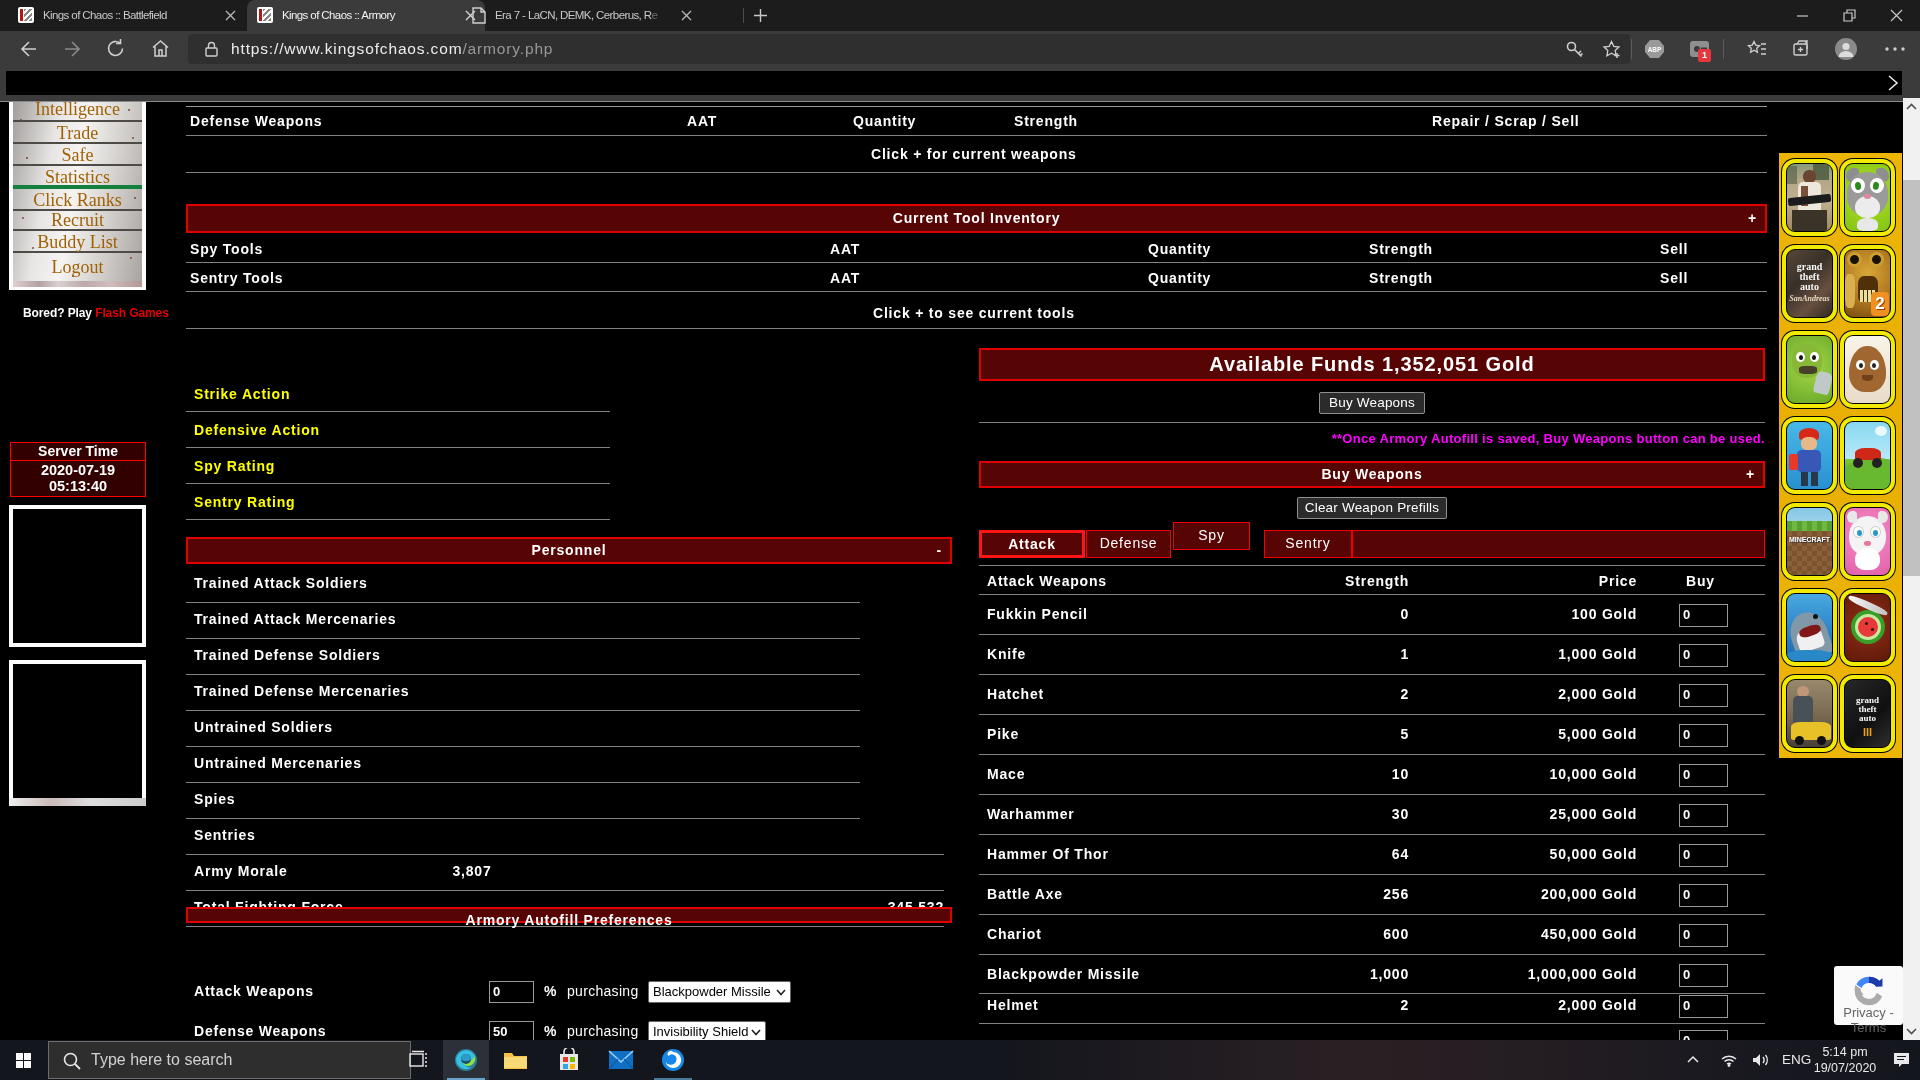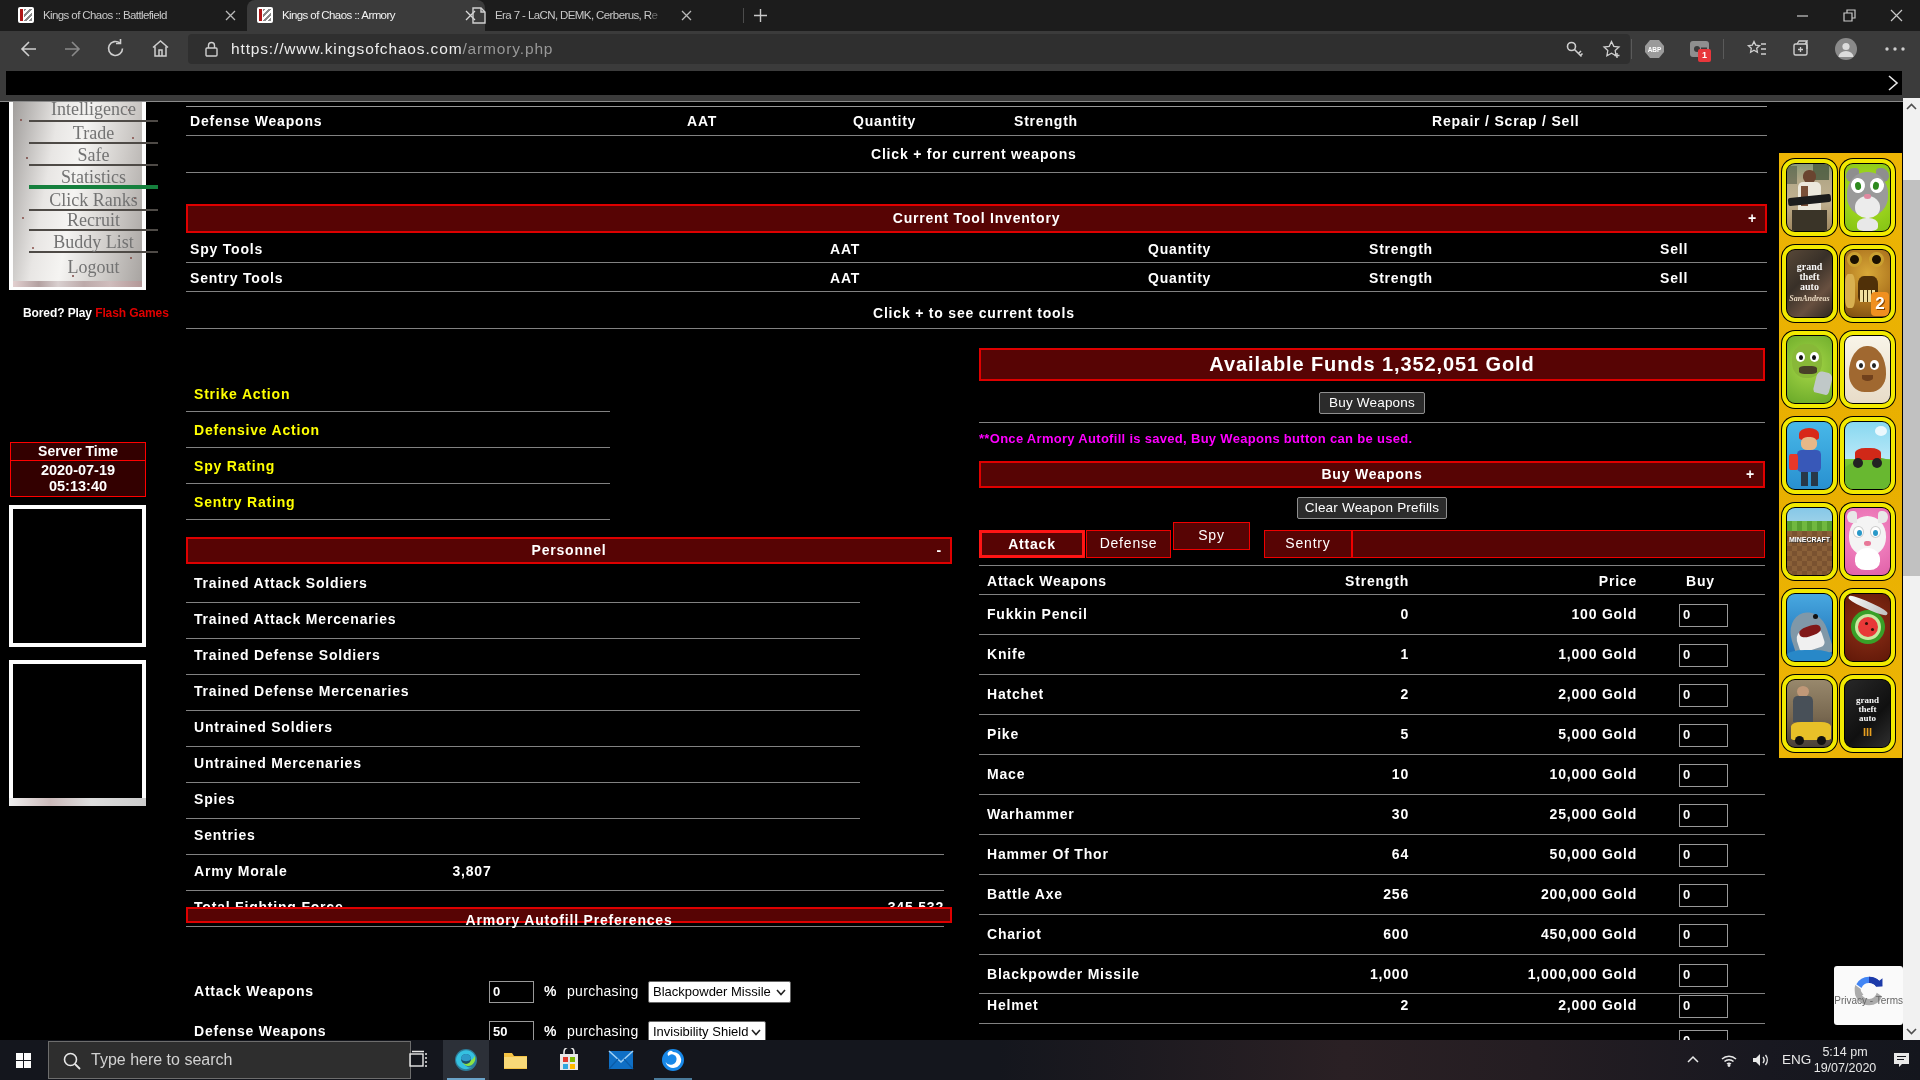--- a/index.html
+++ b/index.html
@@ -161,21 +161,21 @@
  radial-gradient(circle 2px at 8px 22px,#7a3a34 60%,transparent 61%),
  radial-gradient(circle 1.5px at 14px 60px,#6a2f2a 60%,transparent 61%),
  radial-gradient(circle 2.5px at 120px 40px,#7a3a34 60%,transparent 61%),
  radial-gradient(circle 1.5px at 116px 12px,#6a2f2a 60%,transparent 61%),
  radial-gradient(circle 2px at 10px 120px,#7a3a34 60%,transparent 61%),
  radial-gradient(circle 1.5px at 122px 100px,#6a2f2a 60%,transparent 61%),
  radial-gradient(circle 2px at 20px 150px,#7a3a34 60%,transparent 61%),
  radial-gradient(circle 2.5px at 118px 160px,#7a3a34 60%,transparent 61%),
  radial-gradient(circle 1.5px at 60px 178px,#6a2f2a 60%,transparent 61%),
  radial-gradient(circle 1px at 90px 8px,#6a2f2a 60%,transparent 61%);opacity:.65"></div>
- <div id="menu" class="abs" style="left:20px;top:0;width:129px;height:183px;font-family:'Liberation Serif',serif;font-size:18px;color:#737373;text-align:center">
+ <div id="menu" class="abs" style="left:4px;top:0;width:129px;height:183px;font-family:'Liberation Serif',serif;font-size:18px;color:#a16207;text-align:center">
   <div style="height:24px;line-height:22px;border-bottom:2px solid #4e4a46">Intelligence</div>
   <div style="height:22px;line-height:22px;border-bottom:2px solid #4e4a46">Trade</div>
   <div style="height:22px;line-height:22px;border-bottom:2px solid #4e4a46">Safe</div>
   <div style="height:23px;line-height:23px;border-bottom:4px solid #15803d">Statistics</div>
   <div style="height:22px;line-height:22px;border-bottom:2px solid #4e4a46">Click Ranks</div>
   <div style="height:20px;line-height:19px;border-bottom:2px solid #4e4a46">Recruit</div>
   <div style="height:22px;line-height:22px;border-bottom:2px solid #4e4a46">Buddy List</div>
   <div style="height:26px;line-height:28px">Logout</div>
  </div>
  <div class="abs" style="left:4px;top:183px;width:129px;height:6px;background:linear-gradient(90deg,#caa 0,#755 20%,#baa 35%,#866 55%,#a88 75%,#744 100%);opacity:.55"></div>
@@ -263,21 +263,21 @@
 <div class="inp" style="left:489px;top:923px;width:45px;height:22px">50</div>
 <div class="t" style="left:544px;top:925px">%</div>
 <div class="t" style="left:567px;top:925px;font-weight:normal;letter-spacing:0.3px">purchasing</div>
 <div class="sel" style="left:648px;top:923px;width:118px;height:22px">Invisibility Shield <svg style="float:right;margin:7px 4px 0 0" width="10" height="7">
           <path d="M1 1 L5 5.5 L9 1" fill="none" stroke="#222" stroke-width="1.6"></path>
         </svg></div>
 
 <div class="bar" style="left:979px;top:250px;width:786px;height:33px;line-height:29px;font-size:20px;letter-spacing:0.9px">Available Funds 1,352,051 Gold</div>
 <div class="btn" style="left:1319px;top:294px;width:106px;height:22px;line-height:20px">Buy Weapons</div>
 <div class="ln" style="left:979px;top:324px;width:786px"></div>
-<div class="abs" style="left:979px;top:333px;width:786px;text-align:left;color:#ff00ff;font-weight:bold;font-size:13px;letter-spacing:0.3px">**Once Armory Autofill is saved, Buy Weapons button can be used.</div>
+<div class="abs" style="left:979px;top:333px;width:786px;text-align:right;color:#ff00ff;font-weight:bold;font-size:13px;letter-spacing:0.3px">**Once Armory Autofill is saved, Buy Weapons button can be used.</div>
 <div class="bar" style="left:979px;top:363px;width:786px;height:27px;line-height:23px">Buy Weapons<span class="plus">+</span></div>
 <div class="btn" style="left:1297px;top:399px;width:150px;height:22px;line-height:20px">Clear Weapon Prefills</div>
 
 <div class="bar" style="left:979px;top:432px;width:106px;height:28px;line-height:22px;border-width:3px;border-color:#ff1515">Attack</div>
 <div class="bar" style="left:1086px;top:432px;width:85px;height:28px;line-height:24px;border-width:1px;border-color:#f00000;font-weight:normal">Defense</div>
 <div class="bar" style="left:1173px;top:424px;width:77px;height:28px;line-height:24px;border-width:1px;border-color:#f00000;font-weight:normal">Spy</div>
 <div class="bar" style="left:1264px;top:432px;width:88px;height:28px;line-height:24px;border-width:1px;border-color:#f00000;font-weight:normal">Sentry</div>
 <div class="abs" style="left:1352px;top:432px;width:413px;height:28px;border:1px solid #f00000;background:#570404"></div>
 <div class="ln" style="left:979px;top:467px;width:786px"></div>
 
@@ -487,21 +487,21 @@
       </div>
 <div class="abs" style="left:1834px;top:868px;width:69px;height:59px;background:#fafafa;border-radius:3px;box-shadow:0 0 4px rgba(0,0,0,.6)">
 <svg class="abs" style="left:16px;top:6px" width="38" height="38" viewBox="0 0 48 48">
 <path d="M24 6 a18 18 0 0 1 17 12 l-8 0 a10.5 10.5 0 0 0 -9 -4.5 z" fill="#1c3aa9"></path>
 <path d="M24 6 a18 18 0 0 0 -16 9.6 l6.5 4.6 a10.5 10.5 0 0 1 9.5 -6.2 z" fill="#4285f4"></path>
 <path d="M41 18 v-10 l-4 3.2 a18 18 0 0 0 -13 -5.2 v8 a10.5 10.5 0 0 1 9 4.5 z" fill="#1c3aa9"></path>
 <path d="M6 24 a18 18 0 0 0 18 18 v-8 a10.5 10.5 0 0 1 -10.4 -12.6 l-7 -5 a18 18 0 0 0 -.6 7.6 z" fill="#ababab"></path>
 <path d="M24 42 a18 18 0 0 0 16.6 -11 l-6.8 -4.8 a10.5 10.5 0 0 1 -9.8 7.8 z" fill="#ababab"></path>
 <path d="M7 30 l10 -1 -5.5 -8.5 z" fill="#ababab"></path>
 </svg>
-<div class="abs" style="left:0;top:29px;width:69px;text-align:right;color:#666;font-size:10px">Privacy - Terms</div>
+<div class="abs" style="left:0;top:39px;width:69px;text-align:center;color:#666;font-size:13px">Privacy - Terms</div>
 </div>
 </div>
 
 <div id="vscroll" class="abs" style="z-index:3;left:1903px;top:98px;width:17px;height:942px;background:#f1f1f1">
  <svg class="abs" style="left:3px;top:5px" width="11" height="8">
         <path d="M1 6 L5.5 1.5 L10 6" fill="none" stroke="#505050" stroke-width="1.6"></path>
       </svg>
  <div class="abs" style="left:0;top:82px;width:17px;height:396px;background:#c1c1c1"></div>
  <svg class="abs" style="left:3px;top:929px" width="11" height="8">
         <path d="M1 2 L5.5 6.5 L10 2" fill="none" stroke="#505050" stroke-width="1.6"></path>

